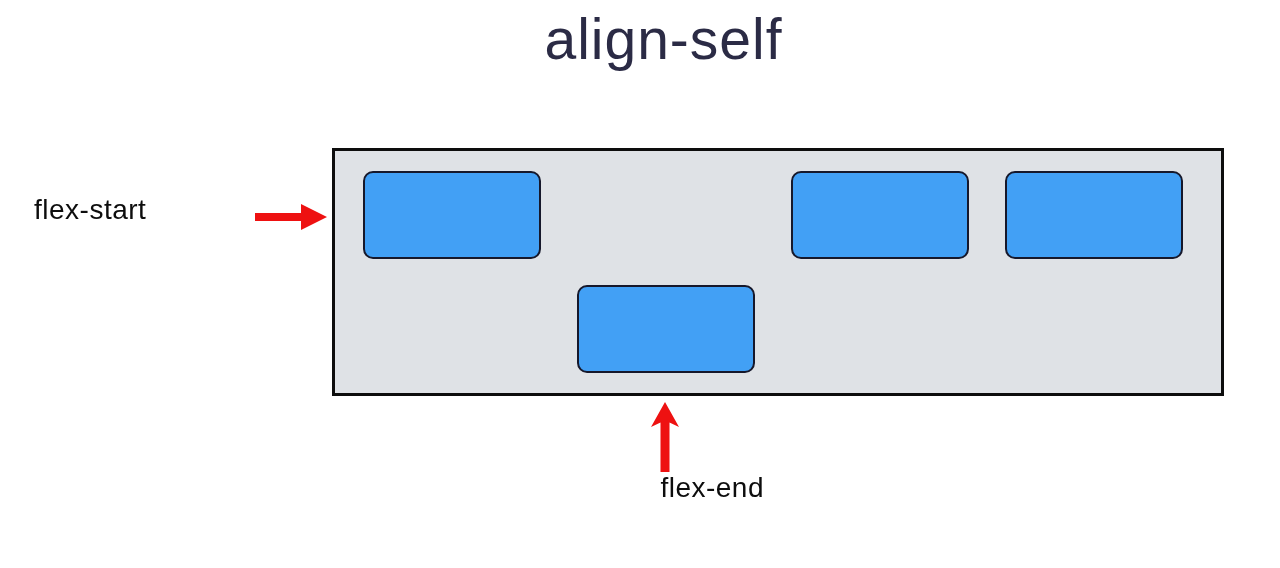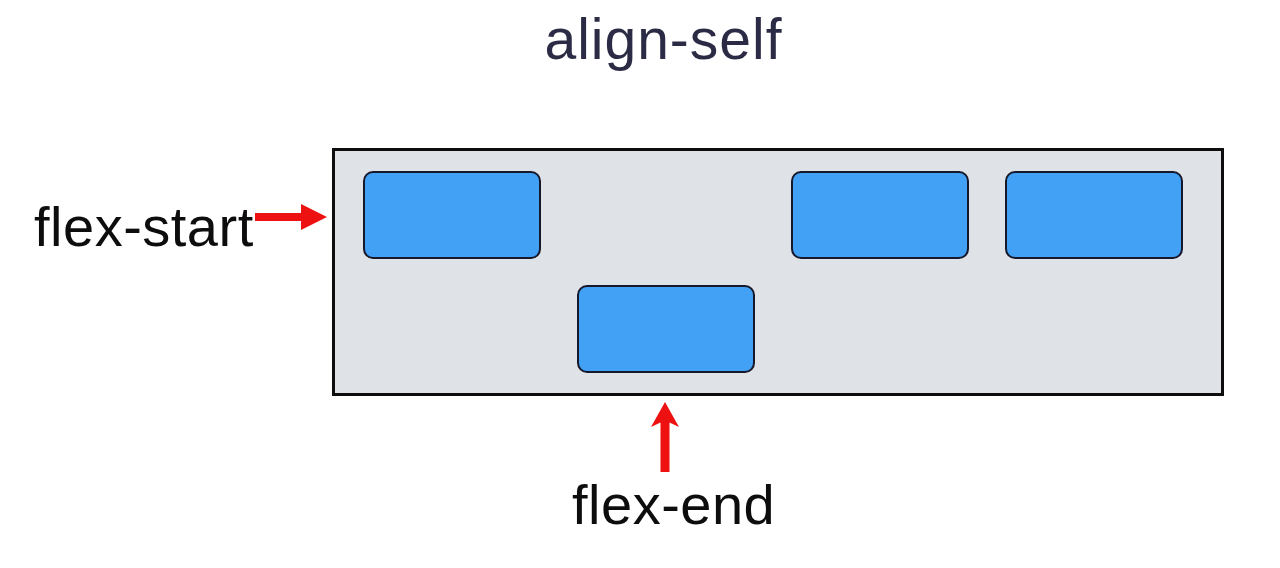--- a/index.html
+++ b/index.html
@@ -53,27 +53,27 @@
     flex: 0 0 auto;
     width: 178px;
     height: 88px;
     border-radius: 10px;
     border: 2px solid #16182b;
     background: #42a0f5;
   }
 
   .label {
     position: absolute;
-    font-size: 56px;
+    font-size: 28px;
     color: var(--label-color);
     white-space: nowrap;
     letter-spacing: 0.5px;
   }
   .label-start { left: 34px; top: 194px; }
-  .label-end   { left: 572px; top: 472px; width: 192px; text-align: center; }
+  .label-end   { left: 572px; top: 472px; width: 192px; text-align: right; }
 
   .arrow-right {
     position: absolute;
     left: 255px;
     top: 202px;
     width: 72px;
     height: 30px;
   }
   .arrow-up {
     position: absolute;

